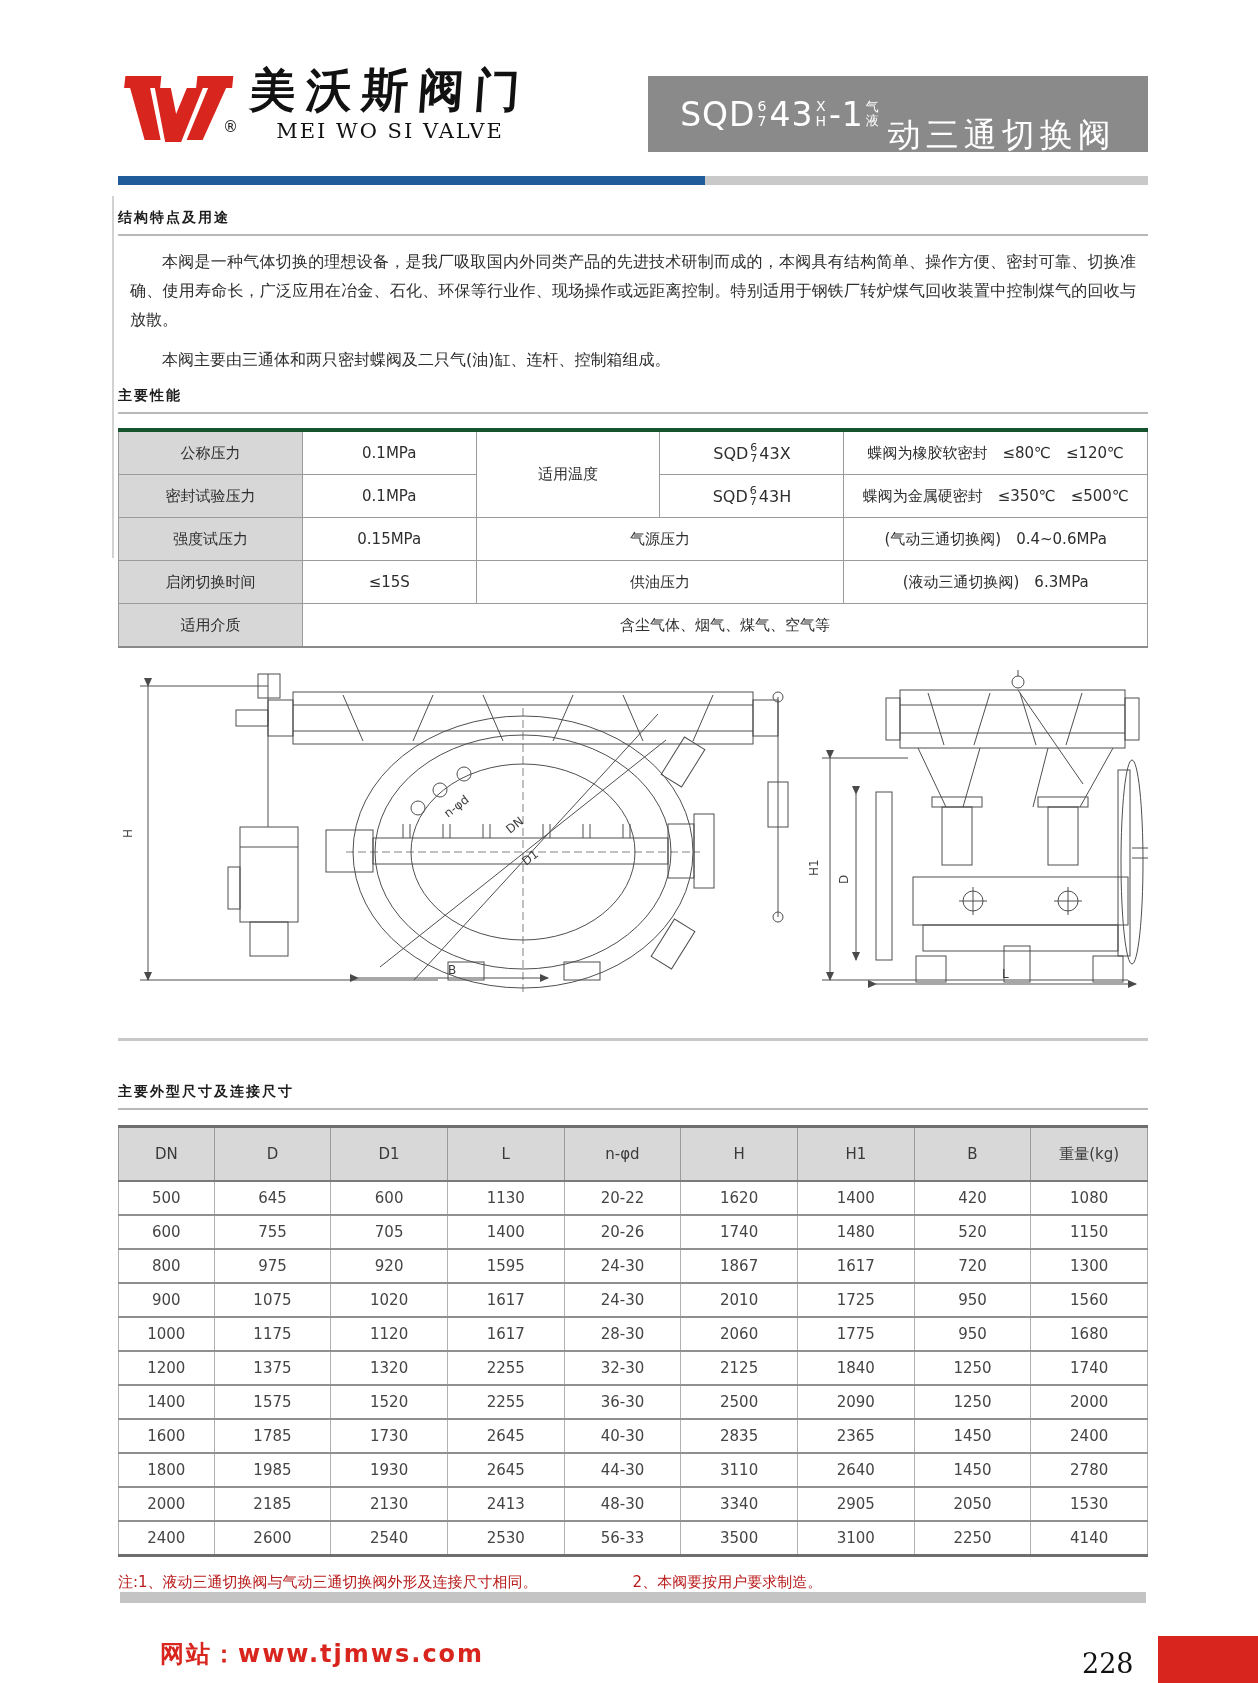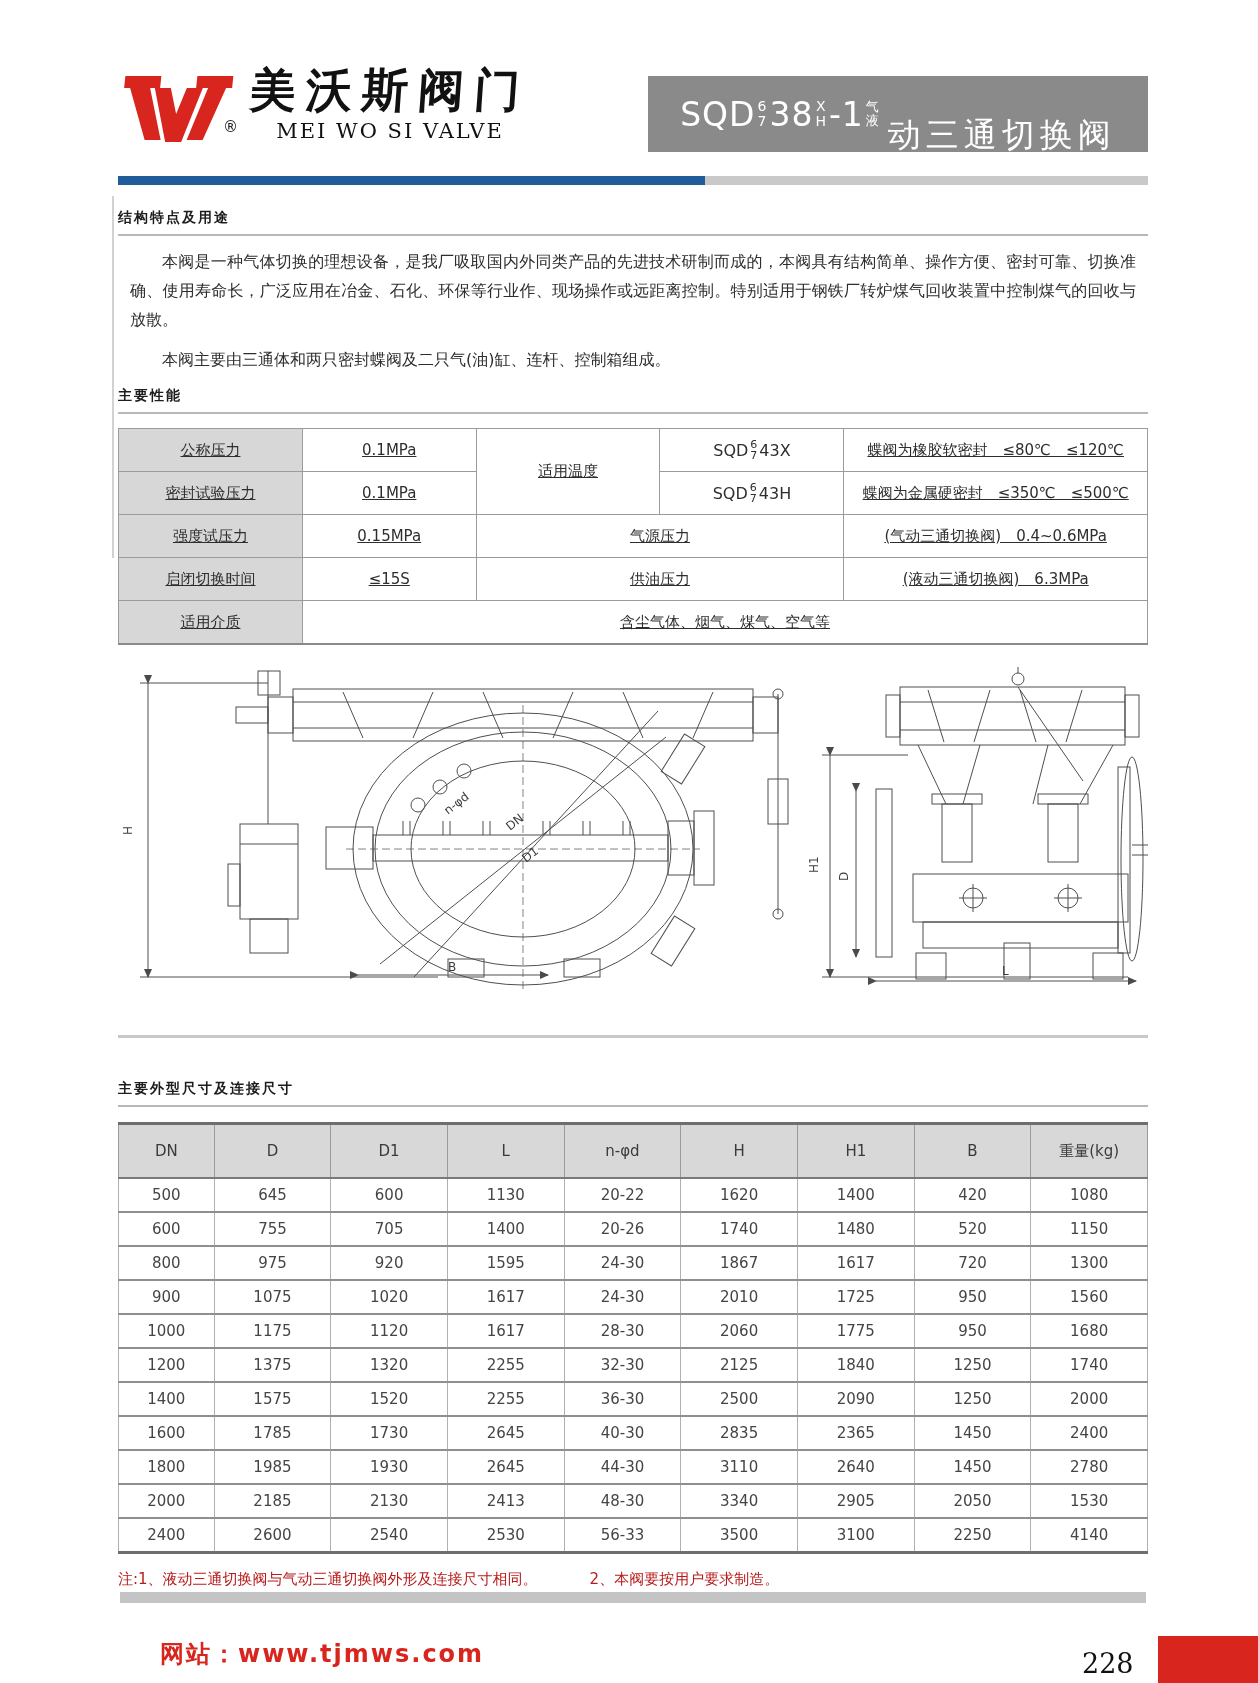--- a/index.html
+++ b/index.html
@@ -36,40 +36,40 @@
   
   .sec-heading{font-size:14px;font-weight:bold;color:#1d1d1d;letter-spacing:2px;margin:0;}
   .rule{height:2px;background:#b8b8b8;margin-top:7px;}
   .sep-line{height:3px;background:#c8c8c8;}
   .sec-features{margin-top:24px;}
   .para{font-size:16px;line-height:1.8;color:#2e2e2e;margin:12px;text-indent:2em;text-align:justify;}
   .para-wrap{margin-top:12px;}
   .sec-perf{}
   
   table.perf{width:100%;border-collapse:collapse;margin-top:14px;table-layout:fixed;
-    border-top:1px solid #14532d;border-bottom:2px solid #8a8a8a;font-size:15px;color:#2e2e2e;text-decoration:underline;}
+    border-top:4px solid #14532d;border-bottom:2px solid #8a8a8a;font-size:15px;color:#2e2e2e;}
   table.perf td{border:1px solid #9b9b9b;text-align:center;height:38px;padding:2px 4px;}
   table.perf td.hdrcol{background:#d7d7d7;width:17%;}
   .model-cell{display:inline-flex;align-items:center;font-size:16px;}
   .model-cell .stk i{font-size:11px;}
   
   .drawings{margin-top:14px;}
   .drawings svg{display:block;}
   .dwg-label{font-size:12px;fill:#3c3c3c;font-family:"DejaVu Sans",sans-serif;}
   
   .sec-dims{margin-top:46px;}
   .dims-heading-wrap{margin-top:42px;}
   table.dims{width:100%;border-collapse:collapse;margin-top:15px;table-layout:fixed;
     border-top:3px solid #6e6e6e;border-bottom:3px solid #6e6e6e;font-size:15px;color:#3a3a3a;}
   table.dims th{background:#d8d8d8;font-weight:normal;height:50px;
     border:1px solid #9b9b9b;border-bottom:2px solid #7a7a7a;}
   table.dims td{border:1px solid #b0b0b0;border-bottom:2px solid #8f8f8f;
     text-align:center;height:30px;color:#454545;}
   .notes{margin-top:16px;font-size:15px;color:#b91c1c;display:flex;}
-  .notes .note2{margin-left:52px;text-align:right;}
+  .notes .note2{margin-left:95px;text-align:right;}
   
   .footer-bar{position:absolute;left:120px;top:1592px;width:1026px;height:11px;background:#c4c4c4;}
   .footer-site{position:absolute;left:160px;top:1638px;font-size:24px;letter-spacing:2px;font-weight:bold;}
   .footer-page{position:absolute;left:1082px;top:1648px;font-size:27px;color:#111;
     font-family:"DejaVu Serif","Liberation Serif",serif;}
   .footer-redblock{position:absolute;right:0;top:1636px;width:100px;height:47px;}
 </style>
 </head>
 <body>
 
@@ -92,21 +92,21 @@
         <div class="brand-en">MEI WO SI VALVE</div>
       </div>
     </div>
     <div class="title-bar" style="background: rgb(138, 138, 138);">
       <div class="t-main">
         <span>SQD</span>
           <span class="stk">
             <i>6</i>
             <i>7</i>
           </span>
-          <span>38</span>
+          <span>43</span>
           <span class="stk">
             <i>X</i>
             <i>H</i>
           </span>
           <span>-1</span>
           <span class="stk cjk">
             <i>气</i>
             <i>液</i>
           </span>
           <span class="cjk-suffix">动三通切换阀</span>

